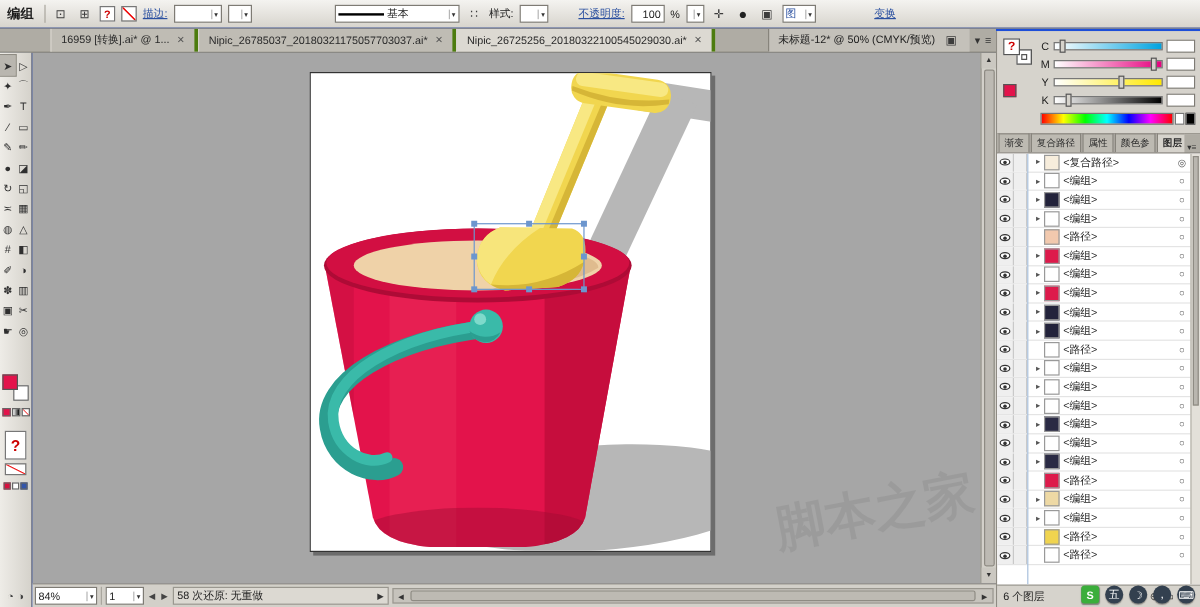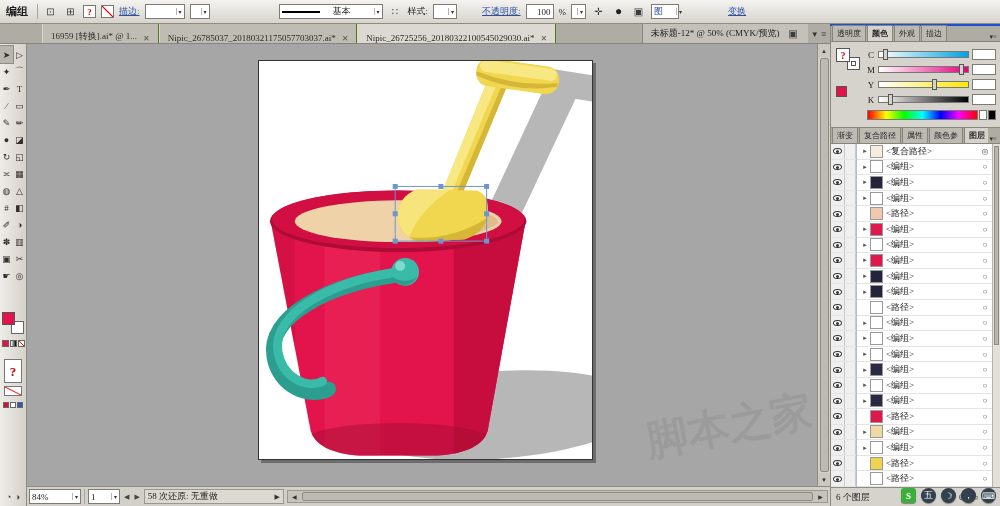--- a/index.html
+++ b/index.html
@@ -1,45 +1,45 @@
 <!DOCTYPE html>
 <html style="--bucket_red: #E3134B; --bucket_red_dark: #C60D3D; --bucket_red_deep: #A00A33; --rim_red: #D20F42; --rim_red_dark: #AE0B36; --sand: #EFD2A8; --sand_dark: #DFBB8E; --teal: #3ABAA9; --teal_dark: #2B9E90; --teal_light: #7EDACB; --yellow: #F1D64F; --yellow_dark: #D6B637; --yellow_light: #F8E883; --shadow: #B7B7B7; --selection_blue: #6C96CE; --accent_link: #2B50A0;"><head>
 <meta charset="utf-8">
 <style>
   *{box-sizing:border-box;margin:0;padding:0}
   html,body{width:1000px;height:506px;background:#fff}
   #app{position:relative;width:1000px;height:506px;background:#1d4ed8;
-       font-family:Liberation Serif, serif;font-size:9px;color:#1d1d1d;overflow:hidden}
+       font-family:Liberation Sans, sans-serif;font-size:9px;color:#1d1d1d;overflow:hidden}
 
   
   .cbar{position:absolute;top:0;left:0;right:0;height:24px;z-index:5;
         background:linear-gradient(#F4F3F0,#D7D4CD);border-bottom:1px solid #8E8B83;
         display:flex;align-items:center;padding:0 6px;gap:5px}
   .ctx{font-weight:bold;font-size:11px;margin-right:4px}
   .vsep{width:1px;height:15px;background:#A9A69E}
   .ibtn{min-width:15px;height:15px;display:flex;align-items:center;justify-content:center;
         font-size:10px;color:#3c3c3c;border:1px solid transparent}
   .swatch-q{width:13px;height:13px;border:1px solid #777;background:#fff;color:#C00;
             font-weight:bold;text-align:center;line-height:12px;font-size:9px}
   .swatch-none{width:13px;height:13px;border:1px solid #777;
        background:linear-gradient(to top right,#fff 44%,#E00 48%,#E00 52%,#fff 56%)}
   .link{color:#2B50A0;text-decoration:underline;cursor:pointer}
   .combo{background:#fff;border:1px solid #7E7B74;height:15px;display:flex;align-items:center;
-         padding:0 2px;gap:13px;font-size:9px}
+         padding:0 2px;gap:3px;font-size:9px}
   .combo .arr{font-size:6px;color:#333;margin-left:auto;border-left:1px solid #b5b5b5;padding-left:2px}
   .inputbox{background:#fff;border:1px solid #7E7B74;height:15px;width:28px;display:flex;
             align-items:center;justify-content:flex-end;padding:0 2px}
   .linesample{width:38px;height:2px;background:#000}
   .recolor{color:#222;font-size:12px}
 
   
   .tabbar{position:absolute;top:24px;left:0;width:830px;height:20px;background:#AFACA4;
           border-bottom:1px solid #87847C;display:flex;align-items:stretch;padding-left:42px;z-index:4}
-  .dtab{display:flex;align-items:flex-end;gap:6px;padding:0 8px;background:#BFBCB4;
-        border-right:1px solid #4d7c0f;border-left:1px solid #D8D5CE;max-width:232px;
+  .dtab{display:flex;align-items:center;gap:6px;padding:0 8px;background:#BFBCB4;
+        border-right:3px solid #4d7c0f;border-left:1px solid #D8D5CE;max-width:232px;
         white-space:nowrap;overflow:hidden;color:#2a2a2a}
   .dtab.active{background:#DCD9D2}
   .dtab .x{font-size:8px;color:#555}
   .floatdoc{margin-left:auto;display:flex;align-items:center;gap:6px;padding:0 8px;
             background:#C4C1BA;border-left:1px solid #87847C;white-space:nowrap}
   .tbicons{display:flex;align-items:center;gap:4px;padding:0 4px;color:#333}
 
   
   .toolbox{position:absolute;left:0;top:44px;bottom:0;width:27px;z-index:4;
            background:linear-gradient(90deg,#EEECE7,#D5D2CB);border-right:1px solid #8E8B83;
@@ -69,21 +69,21 @@
   .artboard svg{position:absolute;left:0;top:0;width:100%;height:100%}
   .vscroll{position:absolute;right:0;top:0;bottom:0;width:13px;background:#D3D0C9;
            border-left:1px solid #8E8B83;display:flex;flex-direction:column;align-items:center}
   .sbtn{width:13px;height:13px;display:flex;align-items:center;justify-content:center;
         font-size:6px;color:#333;background:#CBC8C1}
   .vthumb{flex:1;width:9px;margin:1px 0;background:#BDBAB3;border:1px solid #8E8B83;border-radius:2px}
 
   
   .statusbar{position:absolute;left:27px;right:170px;bottom:0;height:20px;background:#D3D0C9;
              border-top:1px solid #8E8B83;display:flex;align-items:center;gap:3px;padding:0 2px;z-index:4}
-  .statusbox{width:140px;height:15px;background:#DCD9D2;border:1px solid #9a978f;display:flex;
+  .statusbox{width:180px;height:15px;background:#DCD9D2;border:1px solid #9a978f;display:flex;
              align-items:center;justify-content:space-between;padding:0 3px;white-space:nowrap}
   .statusbox .arr2{font-size:7px;color:#333}
   .navbtn{font-size:7px;color:#444;padding:0 1px}
   .hscroll{flex:1;height:13px;background:#C6C3BC;border:1px solid #9a978f;display:flex;align-items:center}
   .hscroll .sbtn{height:11px;background:transparent}
   .hthumb{flex:1;height:9px;margin:0 1px;background:#BDBAB3;border:1px solid #8E8B83;border-radius:2px}
 
   
   .dock{position:absolute;right:0;top:26px;width:170px;bottom:0;background:#CDCAC3;
         border-left:1px solid #8E8B83;display:flex;flex-direction:column;z-index:4}
@@ -351,29 +351,20 @@
       <span class="arr2">▶</span>
     </span>
     <div class="hscroll">
       <span class="sbtn">◀</span>
       <div class="hthumb"></div>
       <span class="sbtn">▶</span>
     </div>
   </div>
 
   <div class="dock">
-    <div class="ptabs">
-      <div class="tabsrow" id="color-tabs">
-          <div class="ptab">透明度</div>
-          <div class="ptab active">颜色</div>
-          <div class="ptab">外观</div>
-          <div class="ptab">描边</div>
-        </div>
-      <span class="pmenu">▾≡</span>
-    </div>
     <div class="colorbody">
       <div class="proxycol">
         <div class="proxy">
           <span class="pstroke"></span>
           <span class="pfill">?</span>
         </div>
         <span class="curchip"></span>
       </div>
       <div class="slidercol">
         <div id="channels">

